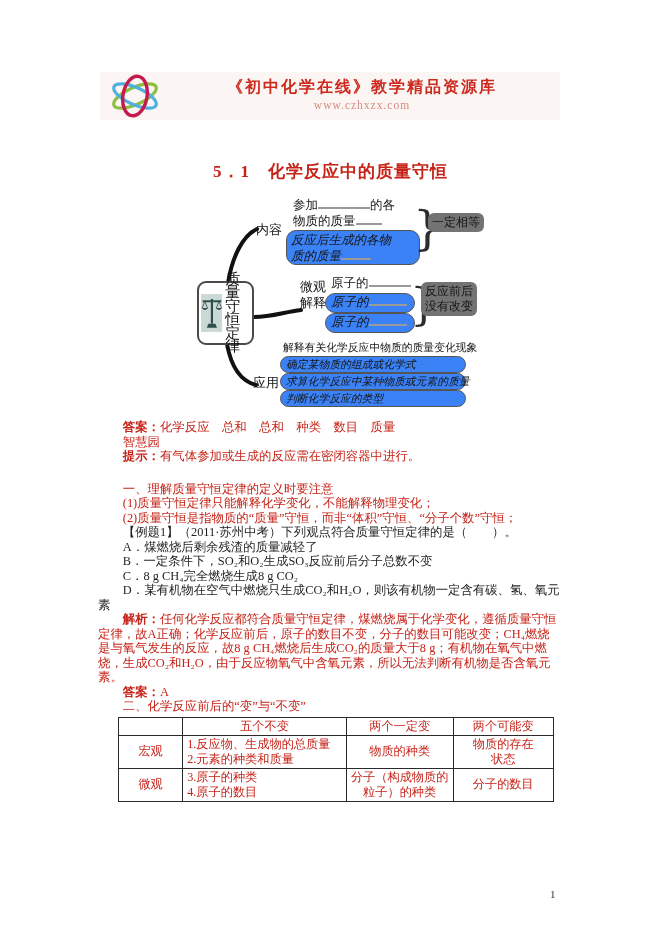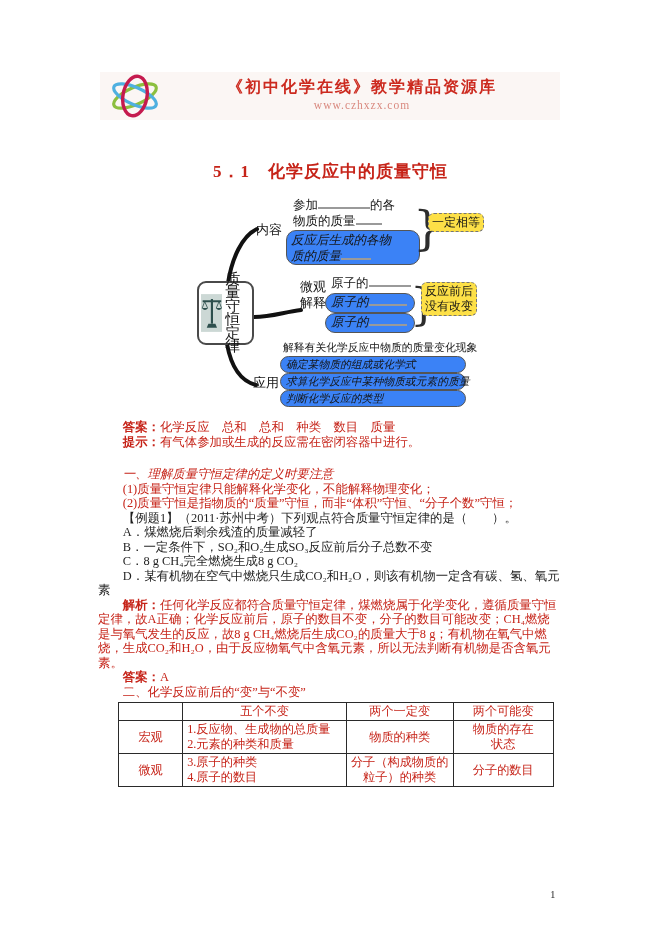--- a/index.html
+++ b/index.html
@@ -19,30 +19,30 @@
   .mm{position:absolute;color:#151515;}
   .curves{position:absolute;left:0;top:0;width:661px;height:935px;pointer-events:none;}
   .rootbox{left:197px;top:281px;width:57px;height:64px;border:2px solid #4a4a4a;border-radius:9px;
            background:#fff;display:flex;align-items:center;gap:3px;padding:2px 2px;box-sizing:border-box;}
   .rootbox .txt{font-size:15px;line-height:13.5px;white-space:pre-line;}
   .mm-label{font-size:13px;}
   .mm-item{font-size:12.5px;line-height:16px;}
   .blank{display:inline-block;border-bottom:2px solid #9a9a9a;height:9px;vertical-align:baseline;}
   .mm-box{border:1.3px solid #555;border-radius:10px;background:#3b82f6;box-sizing:border-box;font-style:italic;}
   .dashedbox{border:1.3px dashed #767676;border-radius:6px;padding:1px 3px;font-size:12px;
-             line-height:15px;white-space:pre-line;text-align:center;background:#fde047;}
+             line-height:15px;white-space:pre-line;text-align:center;background:#737373;}
   .brace{font-family:"DejaVu Serif",serif;color:#2d2d2d;font-weight:400;}
   .app-item{font-size:10.8px;line-height:15px;white-space:nowrap;}
   
   .body-text{position:absolute;left:98px;top:404px;width:463px;font-size:12.4px;line-height:14.5px;color:#1f1f1f;}
   .body-text p{margin:0;text-indent:2em;}
   .red{color:#c62318;}
   .bold{font-weight:bold;}
   .sp-above{margin-top:16px !important;}
-  .sp-above2{margin-top:18px !important;font-style:italic;}
+  .sp-above2{margin-top:18px !important;}
   
   table.vt{border-collapse:collapse;margin:3px 0 0 20px;width:436px;table-layout:fixed;
            color:#c62318;font-size:12.2px;line-height:15px;}
   table.vt td,table.vt th{border:1px solid #2a2a2a;padding:1px 4px;text-align:center;
                           font-weight:normal;white-space:pre-line;vertical-align:middle;}
   table.vt .c1{width:62px;} table.vt .c2{width:158px;} table.vt .c3{width:103px;} table.vt .c4{width:97px;}
   table.vt td.left{text-align:left;}
   
   .pagenum{position:absolute;left:550px;top:888px;font-size:11px;color:#333;}
 </style>
@@ -113,20 +113,21 @@
 没有改变</div>
 
   <div class="mm mm-label" style="left:253px;top:374px;">应用</div>
   <div class="mm app-item mm-box" style="left:280px;top:356px;width:186px;height:17px;padding:0 5px;border-radius:9px;">确定某物质的组成或化学式</div>
   <div class="mm app-item" style="left:283px;top:340px;">解释有关化学反应中物质的质量变化现象</div>
   <div class="mm app-item mm-box" style="left:280px;top:373px;width:186px;height:17px;padding:0 5px;border-radius:9px;">求算化学反应中某种物质或元素的质量</div>
   <div class="mm app-item mm-box" style="left:280px;top:390px;width:186px;height:17px;padding:0 5px;border-radius:9px;">判断化学反应的类型</div>
 
   <div class="body-text">
     <p class="red sp-above"><span class="bold">答案：</span><span>化学反应　总和　总和　种类　数目　质量</span></p>
+    <p class="red">智慧园</p>
     <p class="red"><span class="bold">提示：</span><span>有气体参加或生成的反应需在密闭容器中进行。</span></p>
 
     <p class="red sp-above2">一、理解质量守恒定律的定义时要注意</p>
     <p class="red">(1)质量守恒定律只能解释化学变化，不能解释物理变化；</p>
     <p class="red">(2)质量守恒是指物质的“质量”守恒，而非“体积”守恒、“分子个数”守恒；</p>
 
     <p><span>【例题1】</span><span>（2011·苏州中考）下列观点符合质量守恒定律的是（　　）。</span></p>
     <p>A．煤燃烧后剩余残渣的质量减轻了</p>
     <p>B．一定条件下，SO₂和O₂生成SO₃反应前后分子总数不变</p>
     <p>C．8 g CH₄完全燃烧生成8 g CO₂</p>

